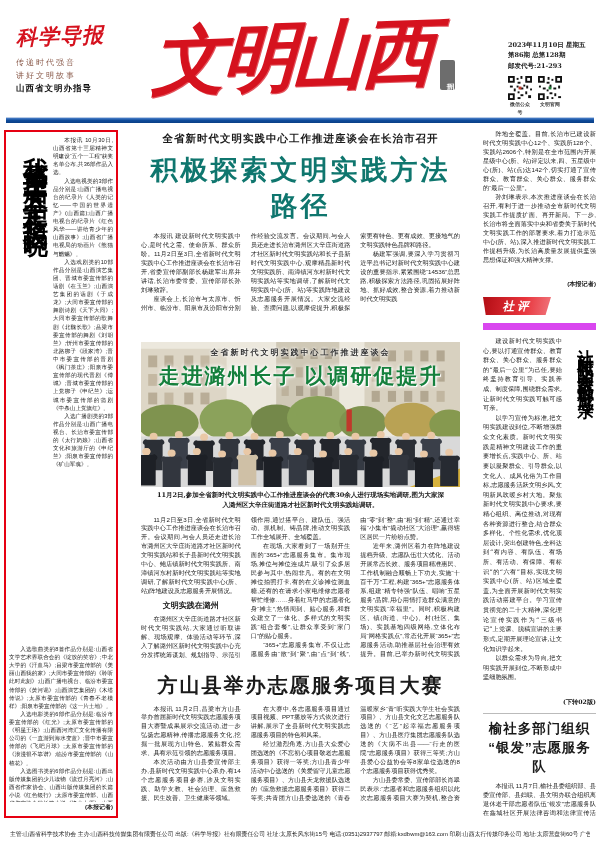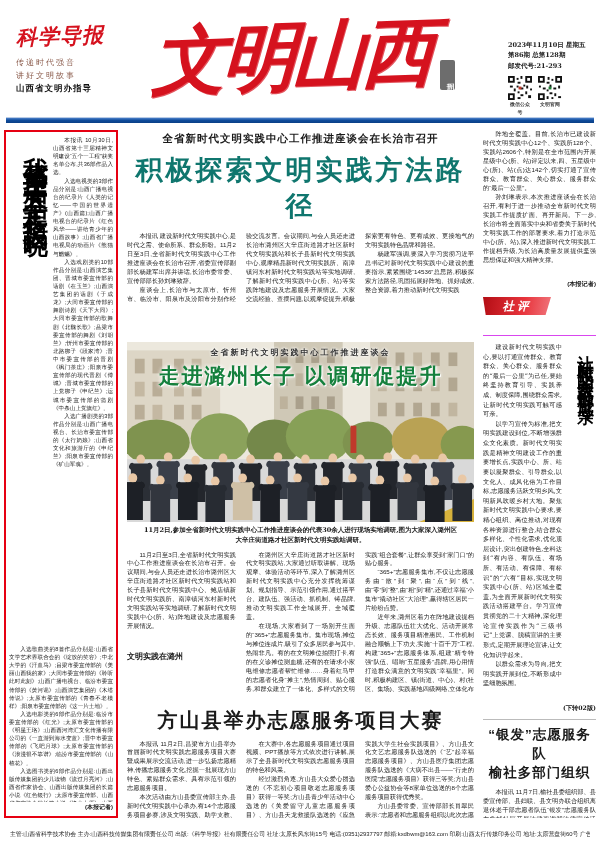--- a/index.html
+++ b/index.html
@@ -28,60 +28,60 @@
   .issue-block { position:absolute; right:10px; top:40px; width:82px; font-size:6.5px;
                  color:#222; line-height:1.6; font-family:"DejaVu Serif", serif; font-weight:bold; }
   .qr-row { display:flex; gap:6px; margin-top:5px; }
   .qr { width:24px; height:24px; }
   .qr-labels { display:flex; gap:6px; font-size:5.5px; color:#444; }
   .qr-labels span { width:24px; text-align:center; transform:scale(.9); }
   .blue-rule { position:absolute; top:117px; left:6px; right:6px; height:6px;
                background:linear-gradient(#4a7fc9,#0f4c9c 45%,#0a3f85); border-top:1px solid #b9cce6; }
   
   #content { position:absolute; top:130px; left:4px; right:4px; height:688px;
-             display:grid; grid-template-columns:114px 1fr 113px; column-gap:9px; }
+             display:grid; grid-template-columns:114px 1fr 113px; column-gap:23px; }
   .txt p { text-indent:2em; text-align:justify; line-height:1.45; }
   .sign { text-align:right; font-weight:bold; }
   
   #leftcol { border:2.5px solid #e60012; padding:4px 3px; overflow:hidden;
              display:flex; flex-direction:column; }
   .left-top { display:flex; height:506px; overflow:hidden; }
   .v-head { writing-mode:vertical-rl; font-size:25px; font-weight:bold; color:#000;
             letter-spacing:5px; line-height:1.25; width:42px; text-align:left;
             font-family:"DejaVu Sans", sans-serif; }
   .left-top .txt { flex:1; font-size:5.6px; overflow:hidden; padding-left:2px; }
   .left-bottom { flex:1; font-size:5.6px; overflow:hidden; margin-top:3px; }
   #leftcol .sign { font-size:6px; margin-top:1px; }
   
   #centercol { overflow:hidden; }
   .kicker { text-align:center; font-weight:bold; font-size:10.5px; letter-spacing:1px; margin-top:2px; }
   .main-headline { text-align:center; font-weight:bold; font-size:27px; letter-spacing:3px;
                    margin:6px 0 8px; color:#0f766e; }
   .lead { column-count:3; column-gap:10px; font-size:6.2px; height:104px; overflow:hidden; }
-  .photo-wrap { position:relative; margin-top:6px; height:180px; overflow:hidden; background:#e8e4da; }
+  .photo-wrap { position:relative; margin-top:6px; height:145px; overflow:hidden; background:#e8e4da; }
   .photo-wrap svg { display:block; width:100%; height:100%; }
   .ph-kicker { position:absolute; top:5px; width:100%; text-align:center; font-size:8px;
                font-weight:bold; color:#333; letter-spacing:2px;
                text-shadow:0 0 3px #fff,0 0 3px #fff; }
   .ph-title { position:absolute; top:20px; width:100%; text-align:center; font-size:21px;
               font-weight:bold; color:#15803d; letter-spacing:2px;
               text-shadow:0 0 4px #fff,0 0 4px #fff,1px 1px 0 #fff; }
   .caption { font-size:6.5px; font-weight:bold; line-height:1.5;
              padding:4px 14px 2px; text-align:center; font-family:"DejaVu Serif", serif; }
   .second-block { column-count:3; column-gap:10px; font-size:6.2px; height:148px;
                   overflow:hidden; margin-top:3px; }
-  .subhead { text-align:left; font-weight:bold; font-size:8px; margin:20px 0; text-indent:0; }
+  .subhead { text-align:center; font-weight:bold; font-size:8px; margin:4px 0; text-indent:0; }
   .turn { text-align:right; font-weight:bold; font-size:6.2px; }
   .fs-head { text-align:center; font-weight:bold; font-size:20px; letter-spacing:2px; margin:8px 0 6px; }
   .fs-body { column-count:3; column-gap:10px; font-size:6.2px; height:104px; overflow:hidden; }
   
   #rightcol { overflow:hidden; }
   .cont-block { font-size:6.2px; height:150px; overflow:hidden; }
   #rightcol .sign { font-size:6.2px; }
-  .ribbon-wrap { margin:8px 0 6px; border-bottom:1px solid #d946ef; padding-bottom:20px; }
+  .ribbon-wrap { margin:8px 0 6px; border-bottom:7px solid #d946ef; padding-bottom:8px; }
   .ribbon { width:68px; height:18px; background:linear-gradient(100deg,#b30d14,#e8343c 60%,#f0777d);
             clip-path:polygon(0 0,100% 0,92% 100%,4% 100%); display:flex; align-items:center;
             justify-content:center; }
   .ribbon span { color:#fff; font-weight:bold; font-style:italic; font-size:11.5px;
                  letter-spacing:3px; font-family:"DejaVu Serif", serif; }
   .editorial { display:flex; height:362px; overflow:hidden; }
   .ed-text { flex:1; font-size:6.2px; font-family:"DejaVu Serif", serif; overflow:hidden; }
   .ed-text p { line-height:1.55; }
   .ed-vhead { writing-mode:vertical-rl; font-size:16.5px; font-weight:bold; letter-spacing:4px;
               line-height:1.3; width:30px; margin-left:4px; color:#000; }
@@ -358,22 +358,22 @@
             <p>以学习宣传为标准,把文明实践建设到位,不断增强群众文化素质。新时代文明实践是精神文明建设工作的重要增长点,实践中心、所、站要以凝聚群众、引导群众,以文化人、成风化俗为工作目标,志愿服务活跃文明乡风,文明新风吹暖乡村大地。聚焦新时代文明实践中心要求,要精心组织、高位推动,对现有各种资源进行整合,结合群众多样化、个性化需求,优化顶层设计,突出创建特色,全科达到“有内容、有队伍、有场所、有活动、有保障、有标识”的“六有”目标,实现文明实践中心(所、站)区域全覆盖,为全面开展新时代文明实践活动搭建平台。学习宣传贯彻党的二十大精神,深化理论宣传实践作为“三级书记”上党课、脱稿宣讲的主要形式,定期开展理论宣讲,让文化知识学起来。</p>
             <p>以群众需求为导向,把文明实践开展到位,不断形成中坚细胞氛围。</p>
           </div>
         <div class="ed-vhead">让新时代文明实践可触可感可亲</div>
       </div>
       <div class="turn ed-turn">(下转02版)</div>
 
       <hr class="rc-rule">
 
       <div class="ys-head">
+        <div>榆社多部门组织</div>
         <div>“银发”志愿服务队</div>
-        <div>榆社多部门组织</div>
       </div>
       <div class="ys-body txt">
           <p>本报讯 11月7日,榆社县委组织部、县委宣传部、县妇联、县文明办联合组织离退休老干部志愿者队伍“银发”志愿服务队在鑫城社区开展法律咨询和法律宣传活动。</p>
           <p>活动现场,老干部志愿者为社区居民发放了关于财产保护、劳动就业、人身权益、债权债务、农村住房的法律知识手册,还针对近年来社会发生的养老诈骗案件深入剖析,提醒养老诈骗常见案例,分享实用的“防骗小妙招”。同时,志愿者就围绕关系群众切身利益的法律知识给社区群众进行了普法宣传,对社区群众咨询的法律问题给予了耐心细致的解答。</p>
         </div>
 
     </div>
   </div>
 
   <div id="footer">主管:山西省科学技术协会 主办:山西科技传媒集团有限责任公司 出版:《科学导报》社有限责任公司 社址:太原长风东街15号 电话:(0351)2937797 邮箱:kxdbwm@163.com 印刷:山西太行传媒印务公司 地址:太原营盘街60号 广告经营许可证:140004000009</div>

